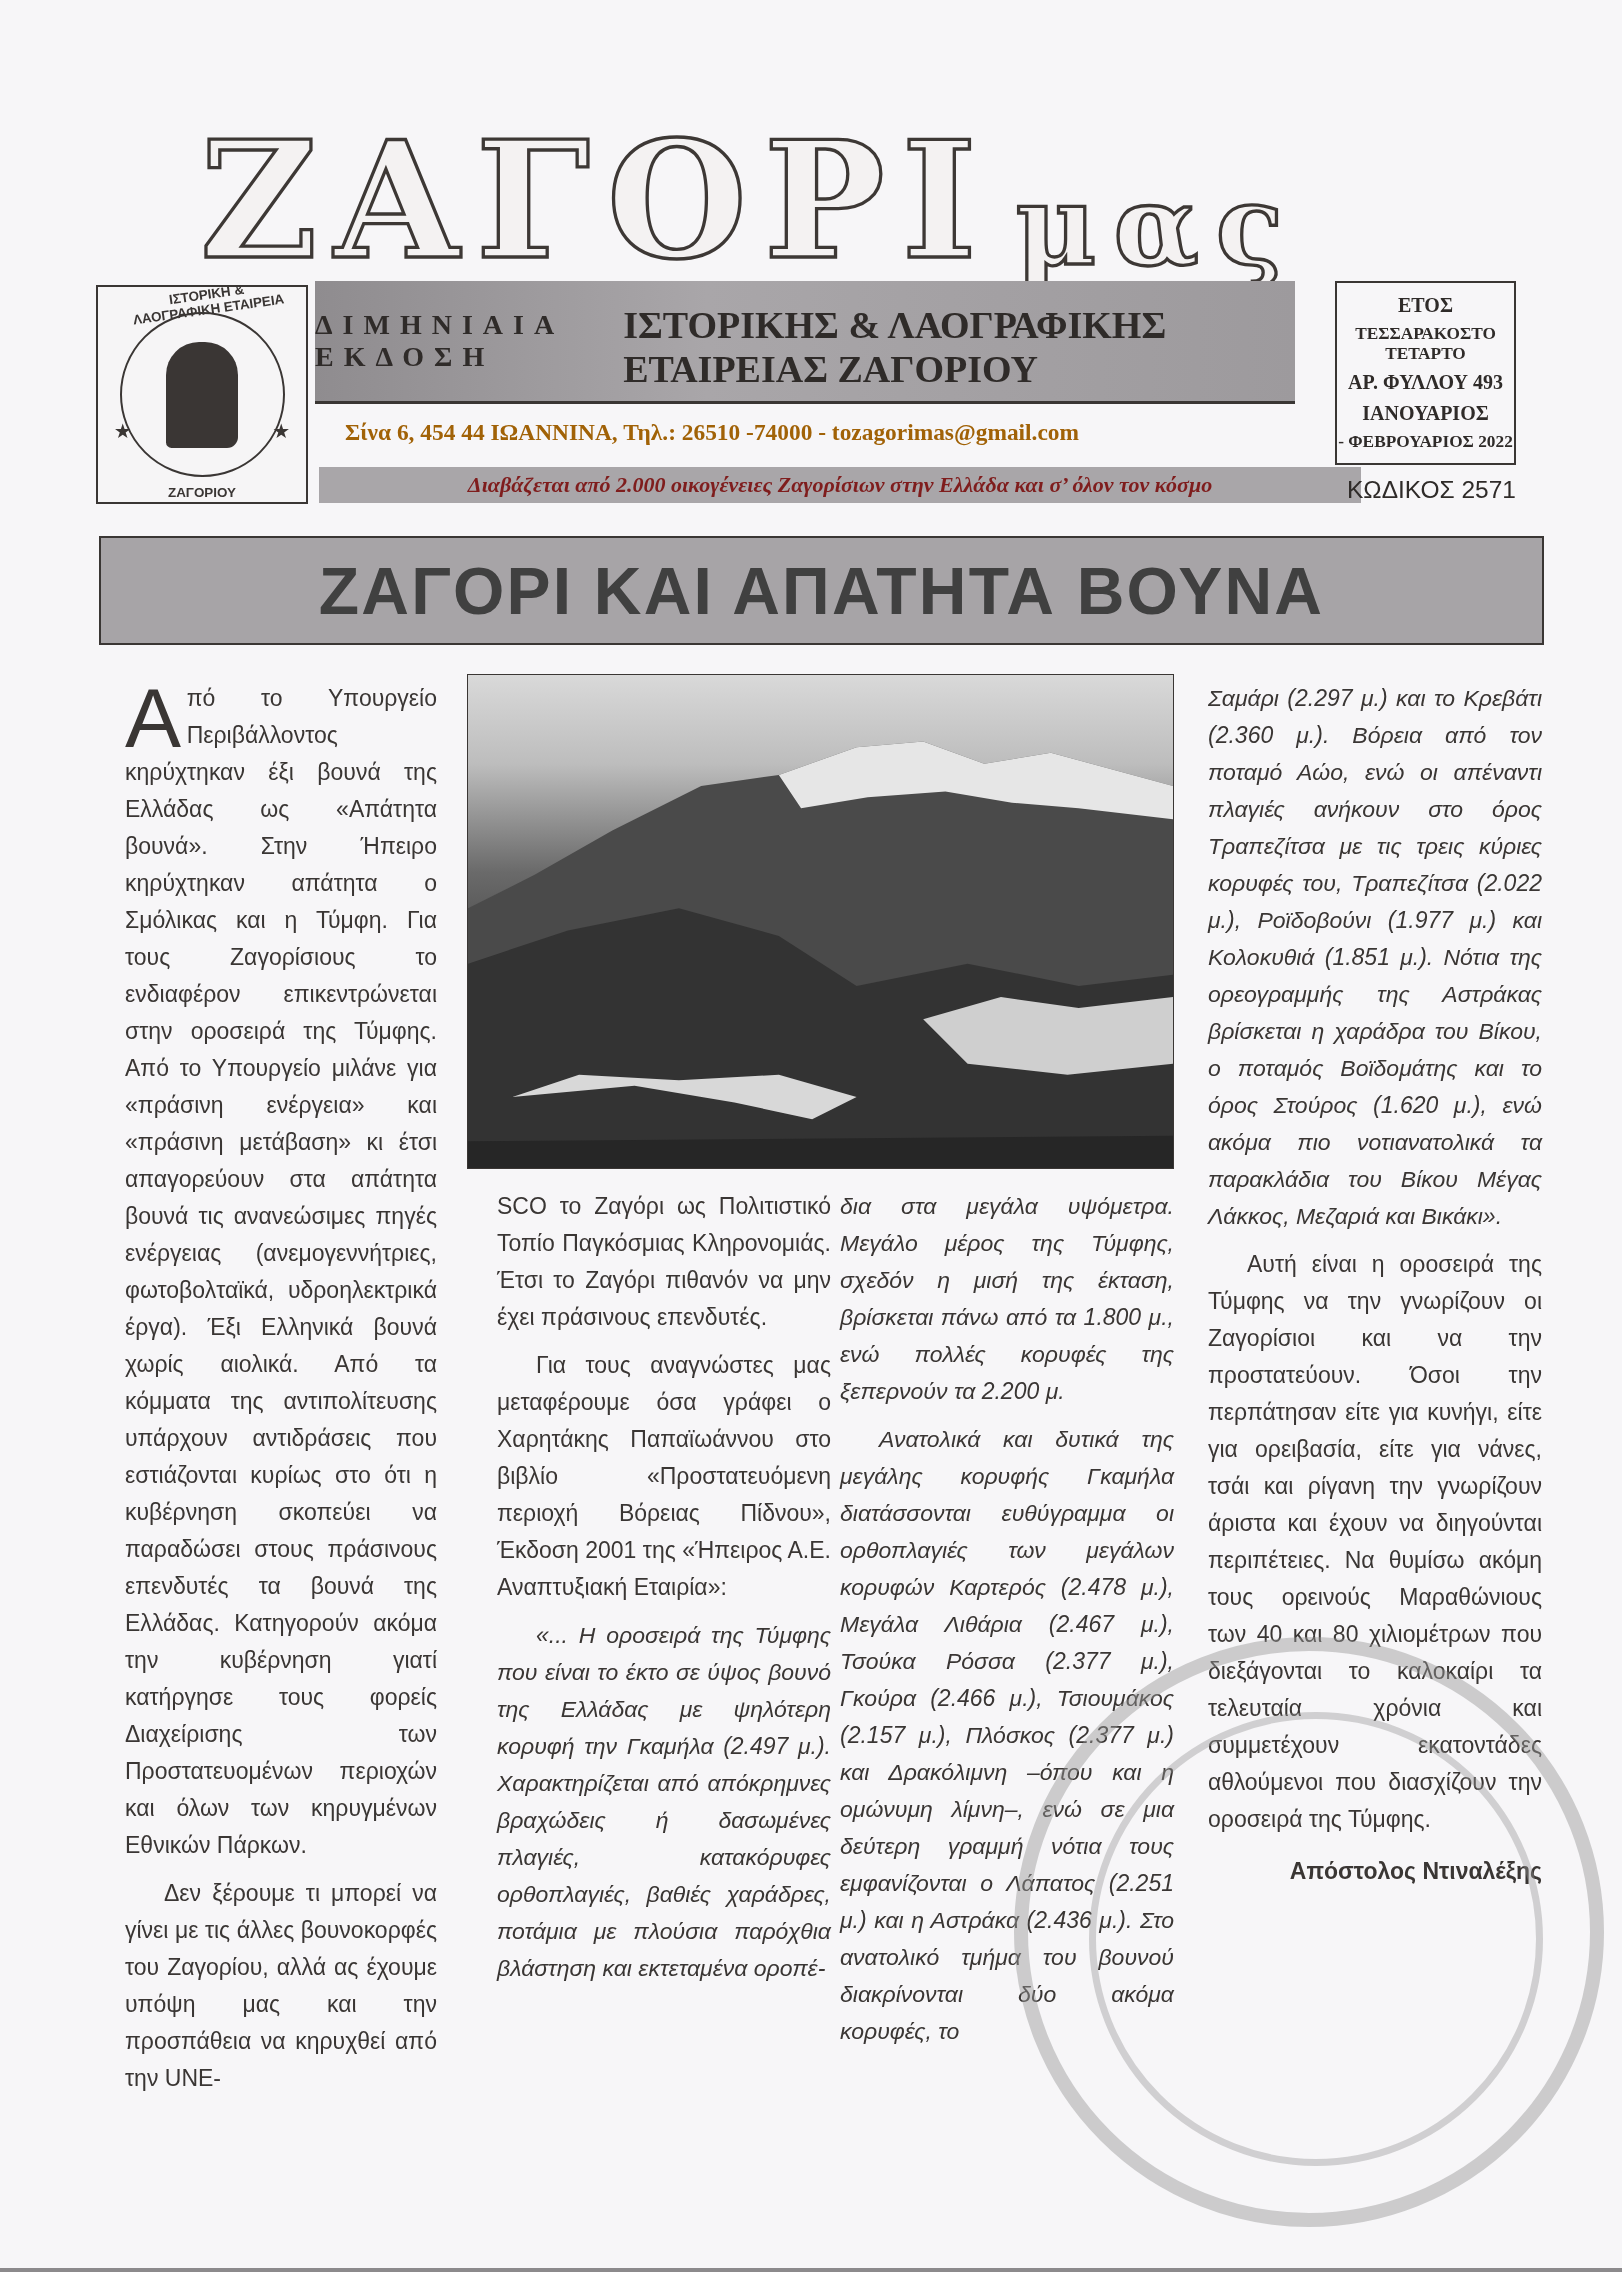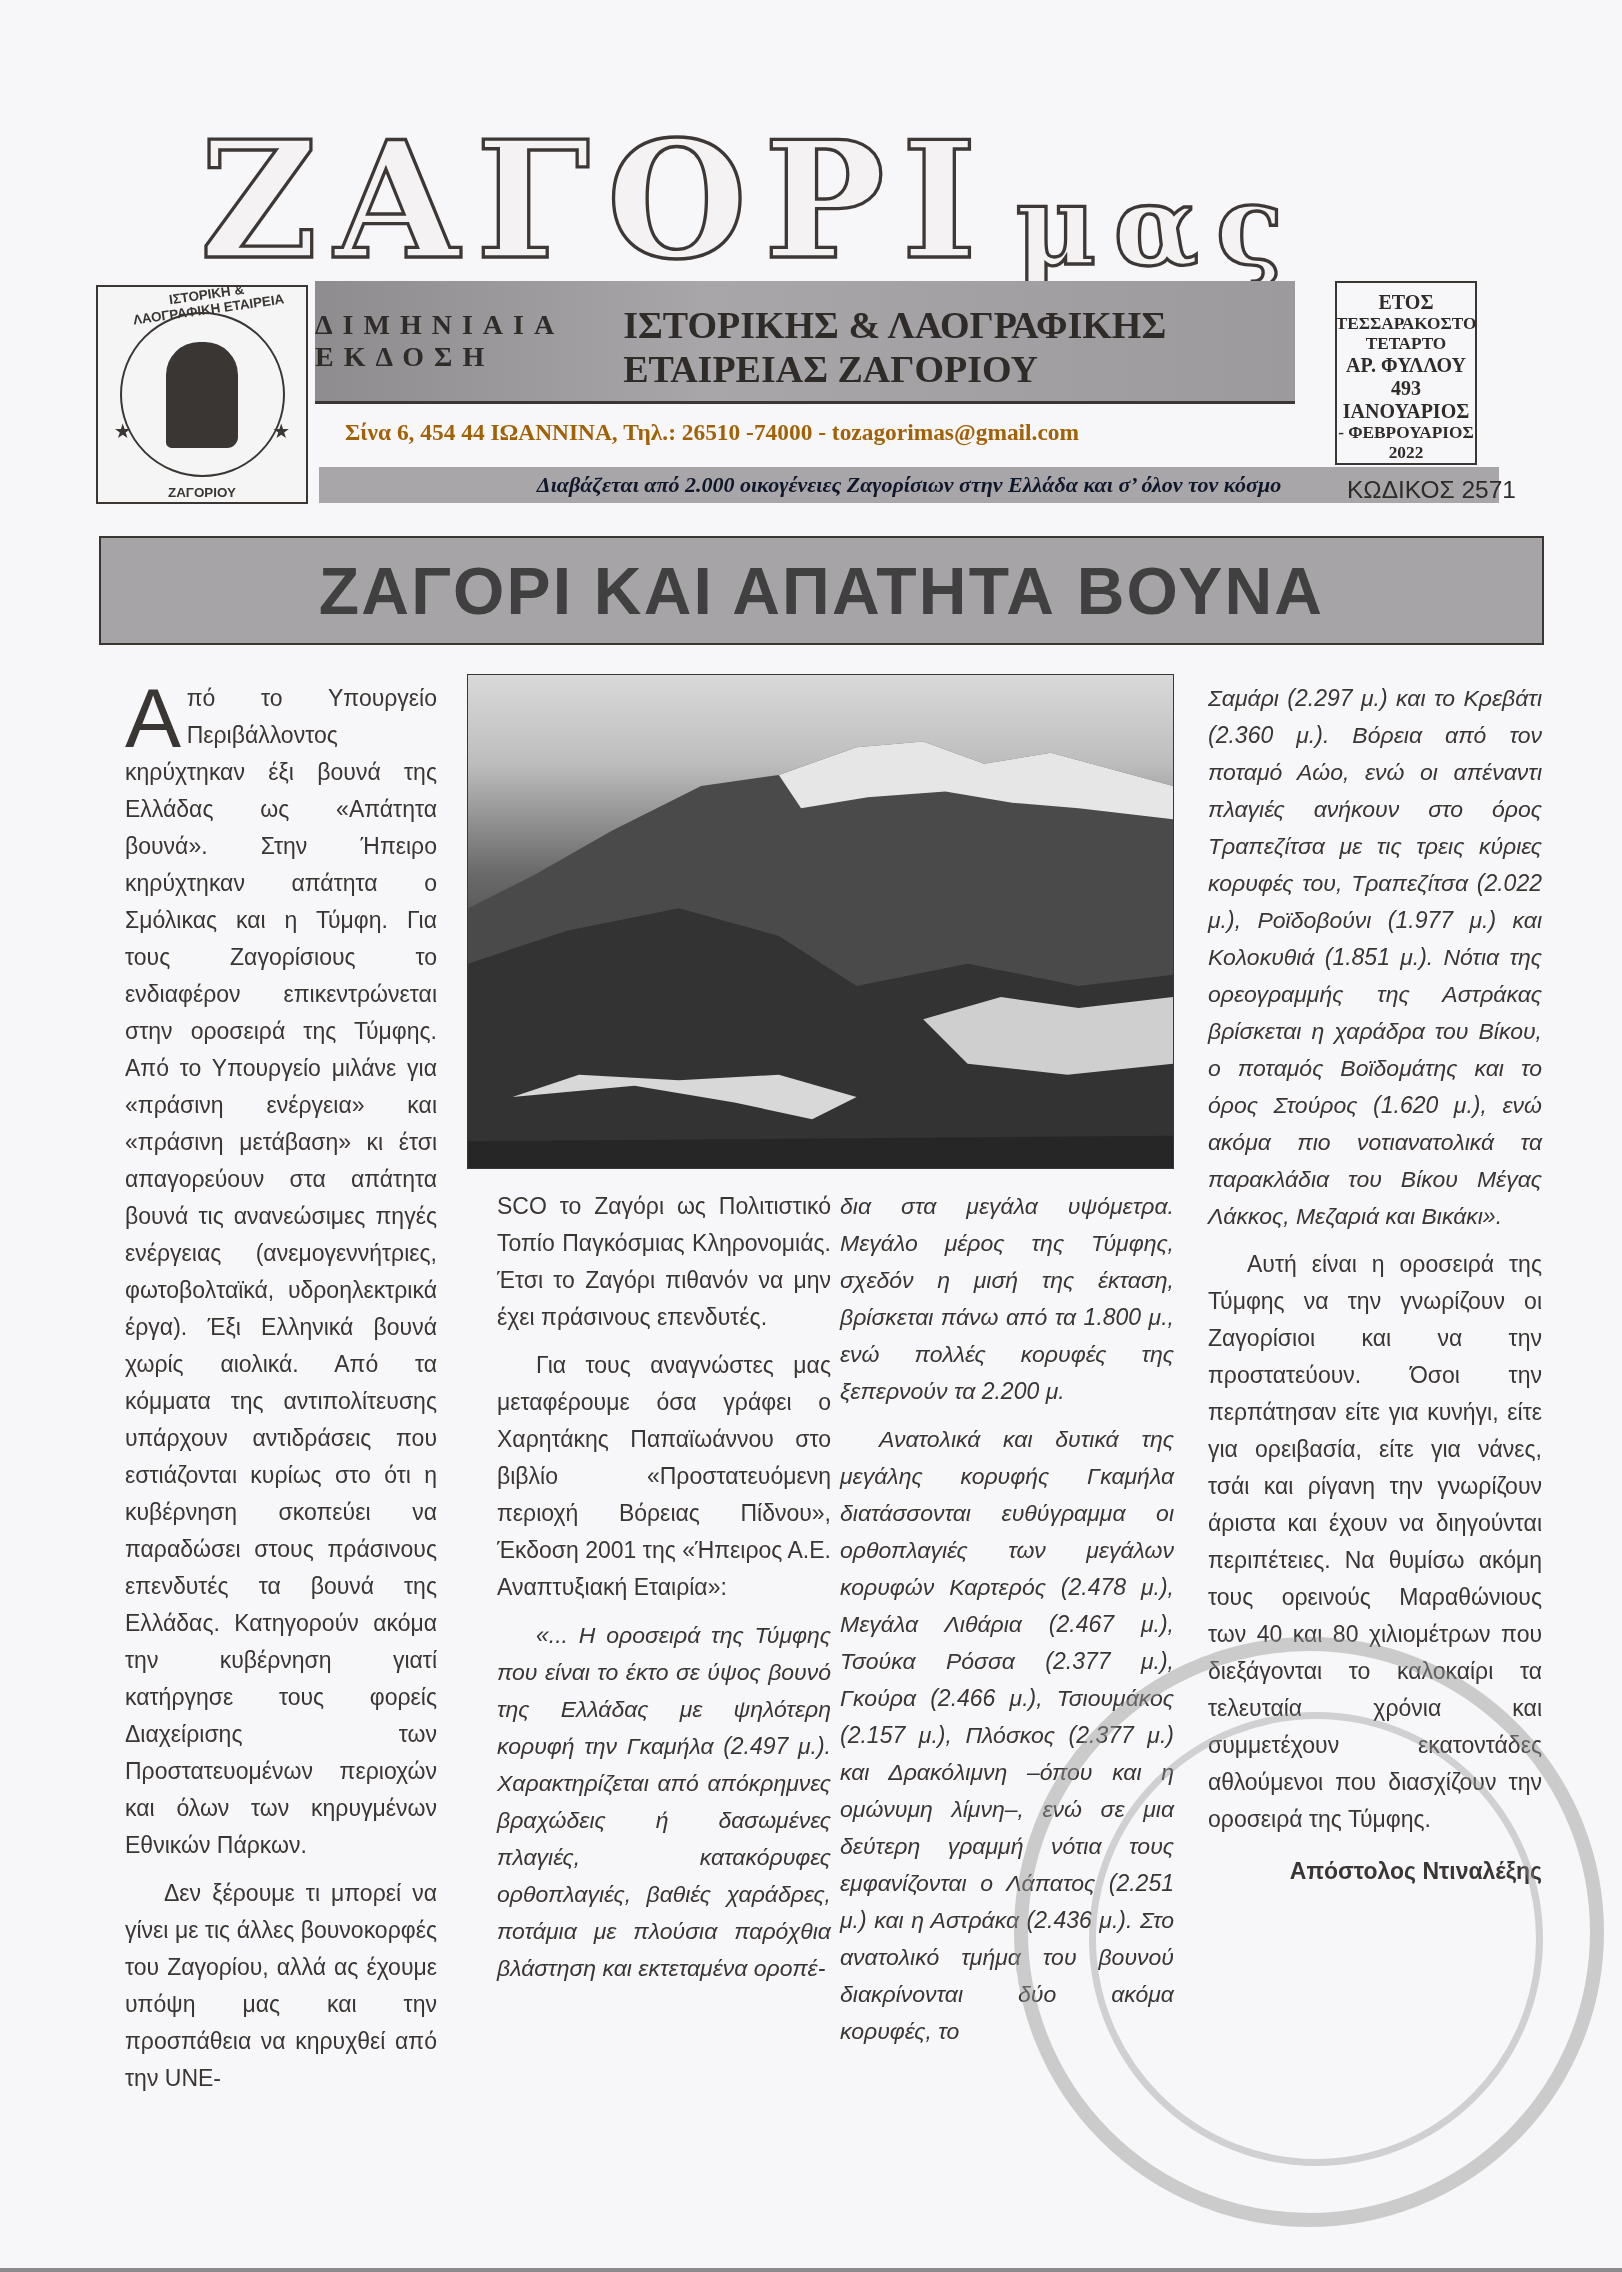--- a/index.html
+++ b/index.html
@@ -12,22 +12,22 @@
   .logo-circle{width:161px;height:161px;border:2.2px solid #3a3634;border-radius:50%;position:relative;display:flex;align-items:center;justify-content:center;}
   .logo-figure{width:72px;height:106px;background:#3a3634;border-radius:33px 33px 11px 5.6px;}
   .logo-text{position:absolute;font-size:13.4px;font-weight:bold;color:#3a3634;}
   .logo-text.top{top:-27px;left:5.6px;width:161px;text-align:center;transform:rotate(-8deg);}
   .logo-text.bottom{bottom:-24.5px;left:0;width:161px;text-align:center;}
   .star{position:absolute;font-size:20px;color:#3a3634;}
   .banner{position:absolute;left:315px;top:281px;width:980px;height:120px;background:linear-gradient(90deg,#8f8c8f,#a9a6a9 40%,#9d9a9d);border-bottom:3.3px solid #3a3634;display:flex;flex-direction:row;align-items:center;justify-content:center;}
   .banner-line1{font-family:"Liberation Serif",serif;font-weight:bold;font-size:28px;letter-spacing:10px;color:#2f2b29;}
   .banner-line2{font-family:"Liberation Serif",serif;font-weight:bold;font-size:38px;color:#2f2b29;margin-top:11px;}
   .address{position:absolute;left:345px;top:419px;font-family:"Liberation Serif",serif;font-weight:bold;font-size:23.4px;color:#a16207;}
-  .reach{position:absolute;left:319px;top:467px;width:1180px;height:36px;background:#a9a6a9;font-family:"Liberation Serif",serif;font-style:italic;font-weight:bold;font-size:22px;color:#0f172a;display:flex;align-items:center;justify-content:center;}
-  .issue-box{position:absolute;left:1335px;top:281px;width:142px;height:184px;border:2.8px solid #3a3634;display:flex;flex-direction:column;align-items:center;justify-content:space-around;padding:7.8px 0;box-sizing:border-box;font-family:"Liberation Serif",serif;font-weight:bold;font-size:20px;color:#2f2b29;text-align:center;}
+  .reach{position:absolute;left:319px;top:467px;width:1042px;height:36px;background:#a9a6a9;font-family:"Liberation Serif",serif;font-style:italic;font-weight:bold;font-size:22px;color:#7f1d1d;display:flex;align-items:center;justify-content:center;}
+  .issue-box{position:absolute;left:1335px;top:281px;width:181px;height:184px;border:2.8px solid #3a3634;display:flex;flex-direction:column;align-items:center;justify-content:space-around;padding:7.8px 0;box-sizing:border-box;font-family:"Liberation Serif",serif;font-weight:bold;font-size:20px;color:#2f2b29;text-align:center;}
   .issue-box .narrow{font-size:17.3px;}
   .code{position:absolute;left:1347px;top:476px;font-size:24.5px;color:#2f2b29;}
   .headline{position:absolute;left:99px;top:536px;width:1445px;height:109px;background:#a7a4a7;border:2.2px solid #3a3634;box-sizing:border-box;display:flex;align-items:center;justify-content:center;font-family:"Liberation Sans",sans-serif;font-weight:bold;font-size:66px;letter-spacing:2.2px;color:#404040;}
   .photo{position:absolute;left:467px;top:674px;width:707px;height:495px;border:1.7px solid #3a3634;box-sizing:border-box;overflow:hidden;background:linear-gradient(180deg,#d9d9d9 0%,#bdbdbd 18%,#6a6a6a 40%,#3c3c3c 65%,#555 80%,#2e2e2e 100%);}
   .photo svg{width:100%;height:100%;display:block;}
   .col{position:absolute;font-size:23px;line-height:37px;text-align:justify;color:#3a3634;}
   .col p{margin:0;}
   .col p + p{margin-top:11px;}
   .indent{text-indent:39px;}
   .it{font-style:italic;}

